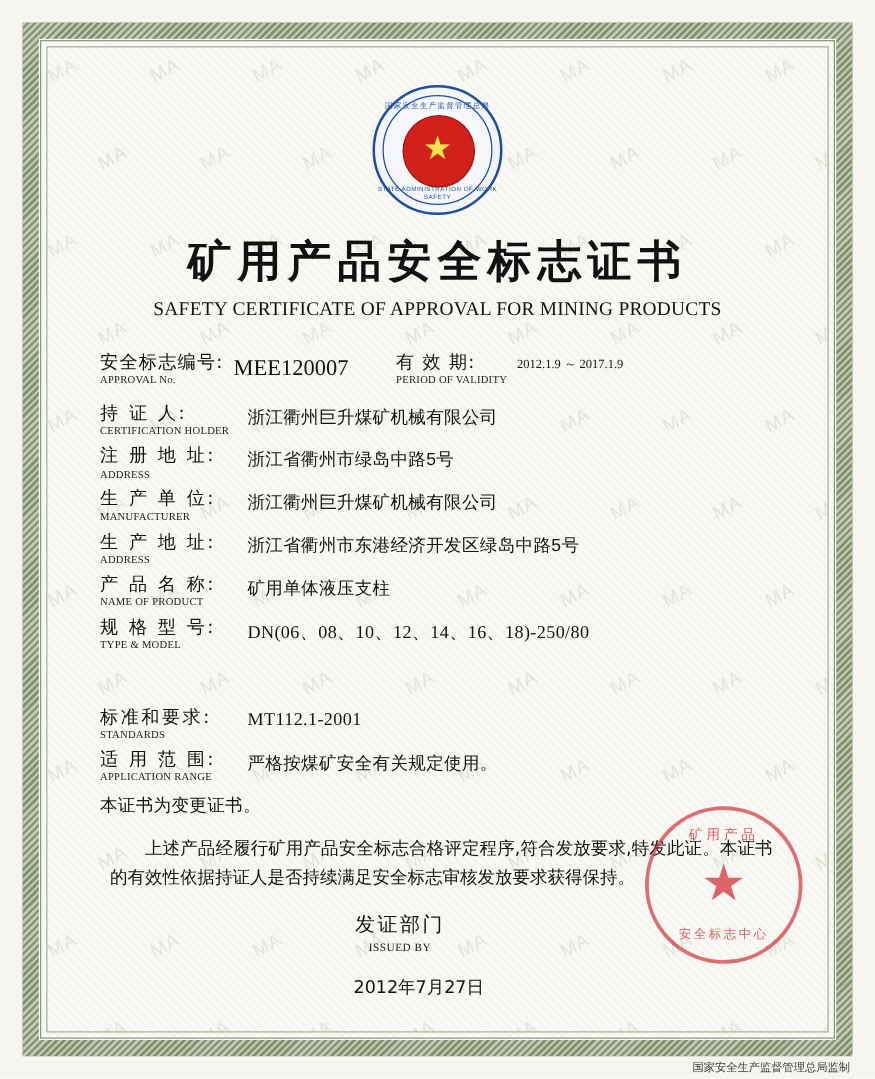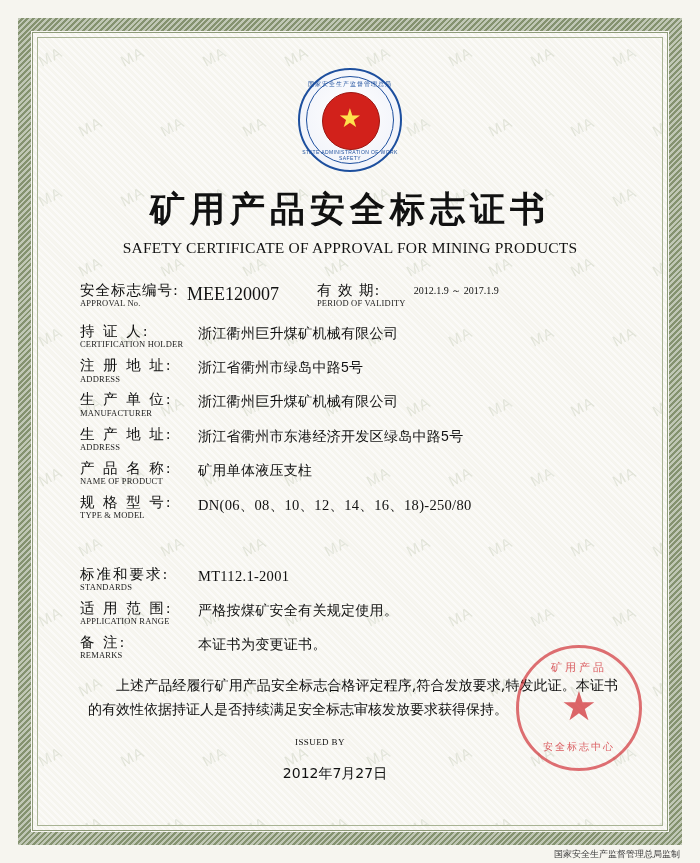--- a/index.html
+++ b/index.html
@@ -542,31 +542,28 @@
           <div class="field-value latin">MT112.1-2001</div>
         </div>
         <div class="field-row">
           <div class="field-label">
             <span class="lbl-cn">适 用 范 围:</span>
             <span class="lbl-en" style="display: block;">APPLICATION RANGE</span>
           </div>
           <div class="field-value">严格按煤矿安全有关规定使用。</div>
         </div>
         <div class="field-row">
-          <div class="field-label">
-            <span class="lbl-cn">备         注:</span>
-            <span class="lbl-en" style="display: block;">REMARKS</span>
-          </div>
           <div class="field-value">本证书为变更证书。</div>
         </div>
       </div>
 
     <div class="statement">上述产品经履行矿用产品安全标志合格评定程序,符合发放要求,特发此证。本证书的有效性依据持证人是否持续满足安全标志审核发放要求获得保持。</div>
 
     <div class="issued-block">
+      <div class="issued-cn">发证部门</div>
       <div class="issued-en">ISSUED BY</div>
     </div>
     <div class="issue-date">2012年7月27日</div>
 
   </div>
 
   <div class="seal">
     <div class="seal-top-text">矿用产品</div>
     <div class="seal-star">★</div>
     <div class="seal-bottom-text">安全标志中心</div>

